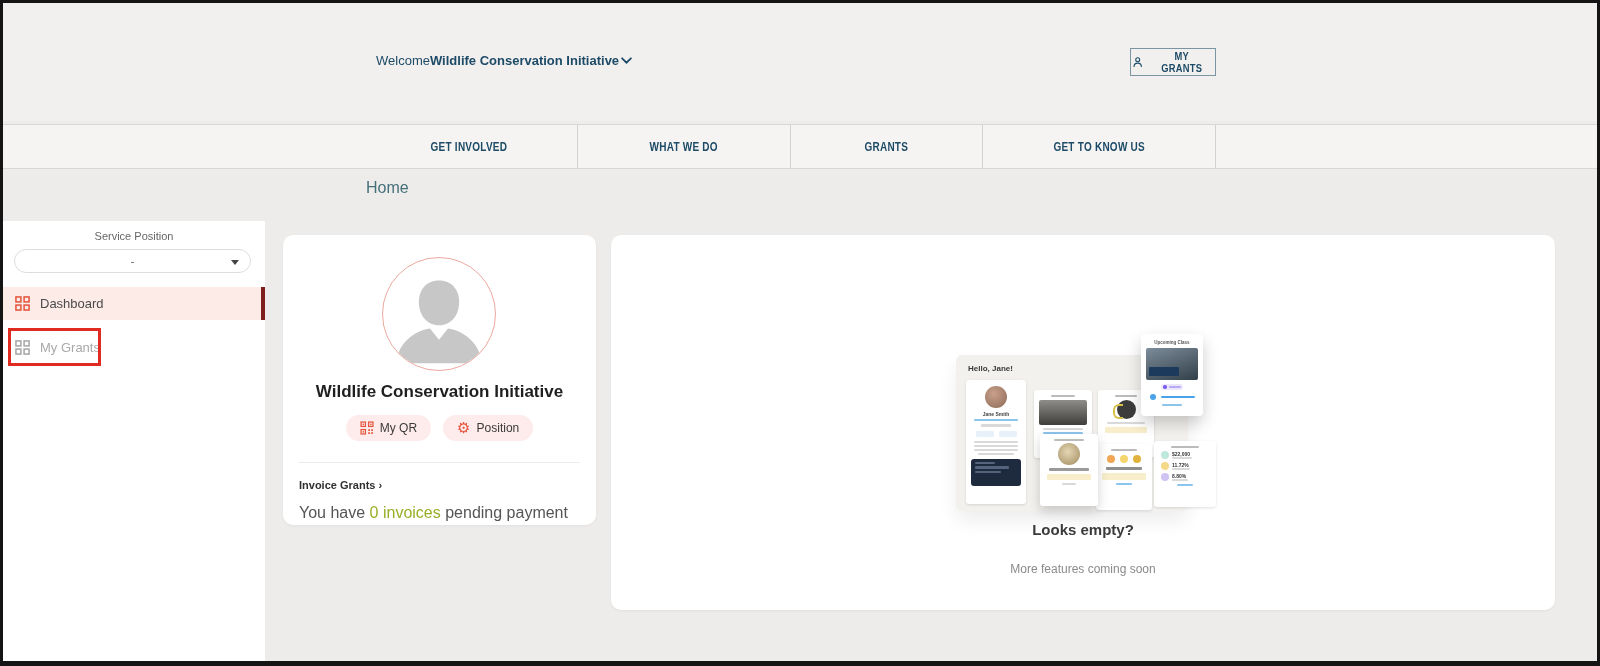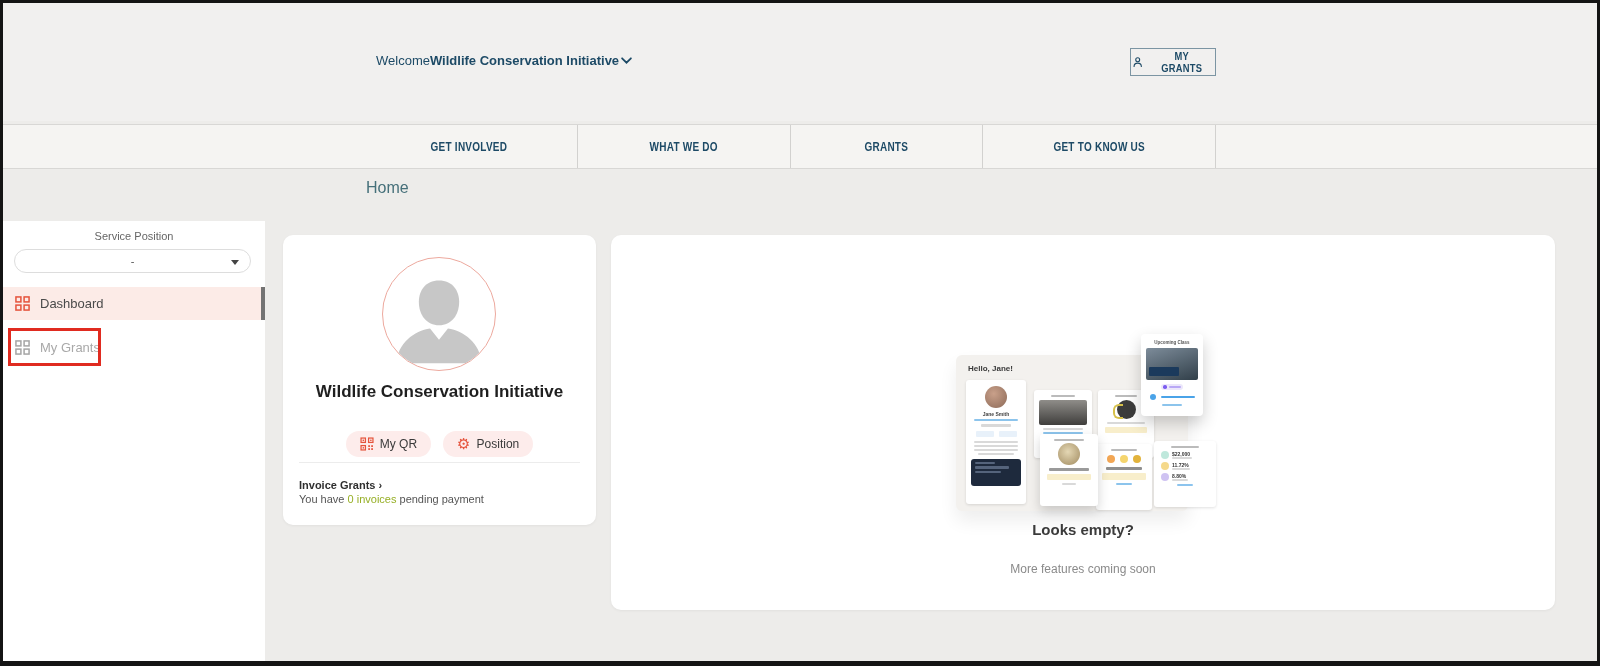--- a/index.html
+++ b/index.html
@@ -31,42 +31,42 @@
   .crumb{ position:absolute; left:363px; top:176px; font-size:16px; color:#46707a; cursor:pointer;}
   
   .sidebar{ position:absolute; left:0; top:218px; width:262px; height:448px; background:#ffffff; }
   .svc-label{ display:block; text-align:center; margin-top:9px; font-size:11px; color:#666; }
   .svc-select{ position:relative; margin:7px 14px 0 11px; height:24px; border:1px solid #ddd; border-radius:12px;
                background:#fff; display:flex; align-items:center; justify-content:center; font-size:11px; color:#555; cursor:pointer;}
   .svc-caret{ position:absolute; right:11px; top:10px; width:0; height:0;
               border-left:4px solid transparent; border-right:4px solid transparent; border-top:5px solid #444;}
   .side-item{ position:absolute; left:0; width:100%; height:33px; display:flex; align-items:center; padding-left:12px; gap:10px; cursor:pointer; }
   .side-item svg{ width:15px; height:15px; flex:0 0 auto;}
-  .item-dash{ top:66px; background:#fcebe7; border-right:4px solid #737373; color:#4a4a4a;}
+  .item-dash{ top:66px; background:#fcebe7; border-right:4px solid #7f1d1d; color:#4a4a4a;}
   .item-dash .lbl{ font-size:13px; color:#4a4a4a;}
   .item-grants{ top:110px; color:#a9a9a9;}
   .item-grants .lbl{ font-size:13px; color:#a9a9a9;}
   .grants-outline{ position:absolute; left:5px; top:107px; width:93px; height:38px;
                    border:3px solid #e02b20; pointer-events:none;}
   
   .card{ background:#fff; border-radius:10px; box-shadow:0 1px 3px rgba(0,0,0,.05); position:absolute;padding-left:14px;}
   .profile{ left:280px; top:232px; width:313px; height:290px; }
   .avatar{ position:absolute; left:99px; top:22px; width:114px; height:114px; border-radius:50%;
            border:1px solid #eda99e; background:#fff; overflow:hidden;}
   .avatar svg{ width:100%; height:100%;}
   .p-name{ position:absolute; left:0; top:147px; width:100%; text-align:center;
            font-size:17px; font-weight:700; color:#1f1f1f;}
-  .p-btns{ position:absolute; left:0; top:196px; width:100%; display:flex; justify-content:center; gap:12px;}
+  .p-btns{ position:absolute; left:0; top:180px; width:100%; display:flex; justify-content:center; gap:12px;}
   .pill{ display:flex; align-items:center; gap:6px; background:#fdeceb; border:none; border-radius:14px;
          padding:6px 14px; font-size:12px; color:#3a3a3a; cursor:pointer; font-family:inherit;}
   .pill svg{ width:14px; height:14px;}
   .gear-glyph{ color:#e5533c; font-size:15px; line-height:14px; font-family:"DejaVu Sans",sans-serif;}
   .p-div{ position:absolute; left:16px; right:16px; top:227px; height:1px; background:#ececec;}
   .inv-title{ position:absolute; left:16px; top:244px; font-size:11px; font-weight:700; color:#2f2f2f; cursor:pointer;}
-  .inv-line{ position:absolute; left:16px; top:258px; font-size:11px; color:#555;}
+  .inv-line{ position:absolute; left:16px; top:269px; font-size:16px; color:#555;}
   .inv-green{ color:#96af25; }
   
   .panel{ left:608px; top:232px; width:944px; height:375px; }
   .empty-title{ position:absolute; left:0; top:286px; width:100%; text-align:center;
                 font-size:15px; font-weight:700; color:#3b3b3b;}
   .empty-sub{ position:absolute; left:0; top:310px; width:100%; text-align:center; font-size:12px; color:#8a8a8a;margin-top:17px;}
   
   .illus{ position:absolute; left:327px; top:93px; width:290px; height:185px; }
   .illus-base{ position:absolute; left:18px; top:27px; width:232px; height:156px; background:#f3f1ee;
                border-radius:6px; box-shadow:0 10px 18px rgba(0,0,0,.07);}

